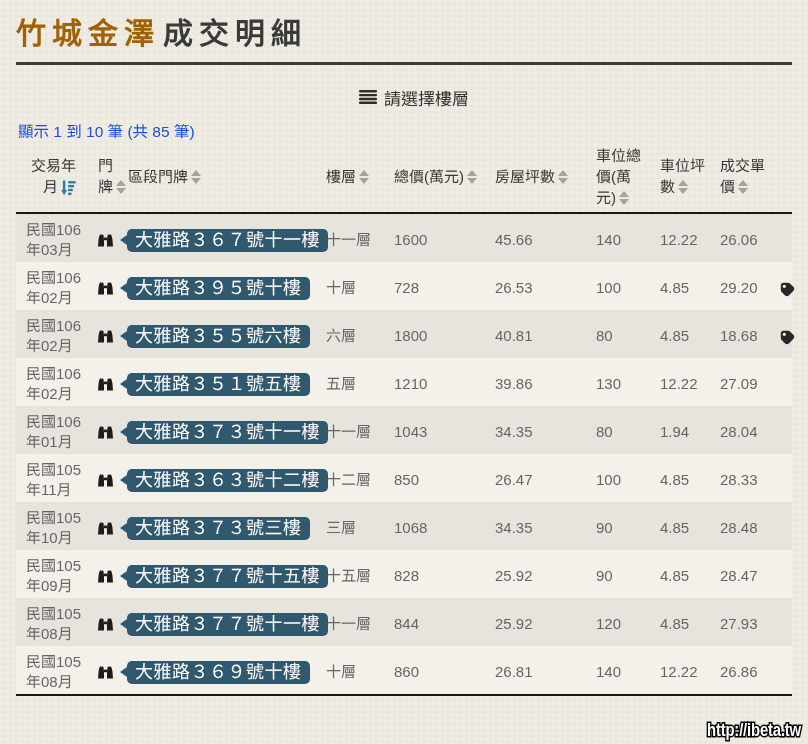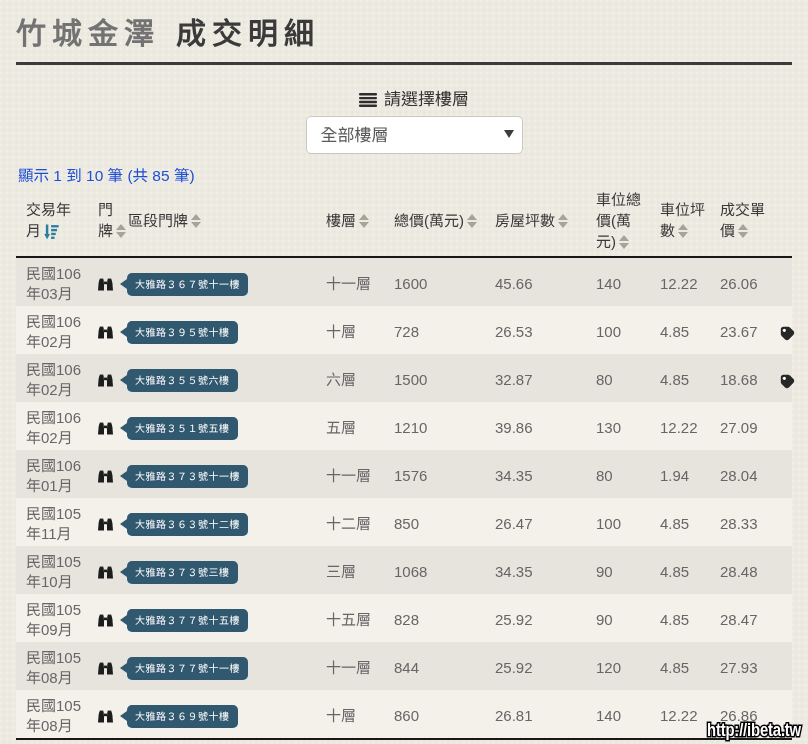--- a/index.html
+++ b/index.html
@@ -21,31 +21,31 @@
 
   
   h1.page-title {
     margin: 14px 0 0 0;
     font-size: 30px;
     font-weight: bold;
     line-height: 40px;
     color: #3a3a3a;
     letter-spacing: 6px;
   }
-  h1.page-title .proj { color: #737373; margin-right: 16px; }
+  h1.page-title .proj { color: #a16207; margin-right: 3px; }
   .title-rule {
     border: 0; height: 0;
     border-top: 3px solid #3b3b39;
     margin: 8px 0 0 0;
   }
 
   
   .filter-wrap { text-align: center; margin-top: 25px; margin-left: 20px; }
   .filter-label {
-    display: inline-flex; align-items: center;
+    display: inline-flex; 
     font-size: 17px; color: #333;
     line-height: 20px;
   }
   .filter-label svg { margin-right: 7px; display: block; }
   .select-box {
     position: relative;
     width: 217px; height: 38px;
     margin: 5px auto 0 auto;
     background: #fff;
     border: 1px solid #c9c7c0;
@@ -88,21 +88,21 @@
     box-sizing: content-box;
     padding: 4px 10px 0 10px;
     text-align: left;
     vertical-align: middle;
     font-weight: normal;
     overflow: visible;
   }
   table.sales thead th { height: 66px; color: #383838; padding: 0 10px; vertical-align: middle; }
   table.sales thead th { border-bottom: 2px solid #181818; }
   .hl { display: block; line-height: 21px; position: relative; top: -3px; }
-  .hl.w50 { width: 50px; }
+  .hl.w50 { width: 50px; text-align: right; }
   .hl.w29 { width: 29px; }
   .hl.w48 { width: 48px; }
   .hl.w90 { width: 90px; }
   svg.sort-icon, svg.sort-active-icon {
     display: inline-block;
     vertical-align: -2px;
     margin-left: 3px;
   }
   tbody tr { height: 48px; }
   tbody td { line-height: 20px; }
@@ -114,21 +114,21 @@
   td.c-door svg { display: block; }
   table.sales td.c-tag { padding: 4px 0 0 0; text-align: right; }
   td.c-tag svg { margin-right: -3px; vertical-align: -4px; }
 
   table.sales td.c-addr { padding-left: 9px; }
   .badge {
     position: relative;
     display: inline-block;
     background: #30586f;
     color: #fff;
-    font-size: 10px;
+    font-size: 18px;
     line-height: 15px;
     letter-spacing: 0.5px;
     padding: 4px 8px;
     border-radius: 5px;
     white-space: nowrap;
     cursor: pointer;
   }
   .badge .badge-arrow {
     position: absolute;
     left: -7px; top: 50%;
@@ -156,24 +156,20 @@
     <div class="filter-label">
       <svg width="18" height="14" viewBox="0 0 18 14">
           <g fill="#2e2e2e">
             <rect x="0" y="0" width="18" height="2.4" rx="1"></rect>
             <rect x="0" y="3.9" width="18" height="2.4" rx="1"></rect>
             <rect x="0" y="7.8" width="18" height="2.4" rx="1"></rect>
             <rect x="0" y="11.6" width="18" height="2.4" rx="1"></rect>
           </g>
         </svg>
       <span>請選擇樓層</span>
-    </div>
-    <div class="select-box">
-      <span class="select-value">全部樓層</span>
-      <span class="caret"></span>
     </div>
   </div>
 
   <div class="info-line">顯示 1 到 10 筆 (共 85 筆)</div>
 
   <table class="sales">
     <colgroup>
       <col style="width:72px">
         <col style="width:30px">
         <col style="width:198px">
@@ -302,21 +298,21 @@
                 <path d="M9.4,1.7 h4.2 L14.4,5 15,12.4 9,12.4 9,6.3 z"></path>
               </g>
             </svg>
           </td>
     <td class="c-addr"><span class="badge"><span class="badge-arrow"></span><span>大雅路３９５號十樓</span></span></td>
     <td class="c-floor"><span>十層</span></td>
     <td class="c-total"><span>728</span></td>
     <td class="c-area"><span>26.53</span></td>
     <td class="c-ppark"><span>100</span></td>
     <td class="c-apark"><span>4.85</span></td>
-    <td class="c-unit"><span>23.67</span></td>
+    <td class="c-unit"><span>29.20</span></td>
     <td class="c-tag"><svg class="tag-svg" width="16" height="16" viewBox="0 0 15 15" style="display: inline-block;">
               <path fill="#272727" d="M4.1,1.7 L8.5,1.7 C9.15,1.7 9.8,1.97 10.26,2.43 L13.57,5.74 C14.52,6.69 14.52,8.24 13.57,9.19 L9.19,13.57 C8.24,14.52 6.69,14.52 5.74,13.57 L2.43,10.26 C1.97,9.8 1.7,9.15 1.7,8.5 L1.7,4.1 C1.7,2.77 2.77,1.7 4.1,1.7 Z"></path>
               <circle fill="#ffffff" cx="5" cy="5" r="1.5"></circle>
             </svg></td>
   </tr>
 
   <tr>
     <td class="c-date"><span class="date-cell">民國106年02月</span></td>
     <td class="c-door">
             <svg width="15" height="13" viewBox="0 0 15 13">
@@ -324,22 +320,22 @@
                 <path d="M1.7,0.6 h3.6 v1.6 h-3.6 z"></path>
                 <path d="M9.7,0.6 h3.6 v1.6 h-3.6 z"></path>
                 <path d="M5.9,3.6 h3.2 v2.6 h-3.2 z"></path>
                 <path d="M1.4,1.7 h4.2 L6,6.3 6,12.4 0,12.4 0.6,5 z"></path>
                 <path d="M9.4,1.7 h4.2 L14.4,5 15,12.4 9,12.4 9,6.3 z"></path>
               </g>
             </svg>
           </td>
     <td class="c-addr"><span class="badge"><span class="badge-arrow"></span><span>大雅路３５５號六樓</span></span></td>
     <td class="c-floor"><span>六層</span></td>
-    <td class="c-total"><span>1500</span></td>
-    <td class="c-area"><span>32.87</span></td>
+    <td class="c-total"><span>1800</span></td>
+    <td class="c-area"><span>40.81</span></td>
     <td class="c-ppark"><span>80</span></td>
     <td class="c-apark"><span>4.85</span></td>
     <td class="c-unit"><span>18.68</span></td>
     <td class="c-tag"><svg class="tag-svg" width="16" height="16" viewBox="0 0 15 15" style="display: inline-block;">
               <path fill="#272727" d="M4.1,1.7 L8.5,1.7 C9.15,1.7 9.8,1.97 10.26,2.43 L13.57,5.74 C14.52,6.69 14.52,8.24 13.57,9.19 L9.19,13.57 C8.24,14.52 6.69,14.52 5.74,13.57 L2.43,10.26 C1.97,9.8 1.7,9.15 1.7,8.5 L1.7,4.1 C1.7,2.77 2.77,1.7 4.1,1.7 Z"></path>
               <circle fill="#ffffff" cx="5" cy="5" r="1.5"></circle>
             </svg></td>
   </tr>
 
   <tr>
@@ -373,21 +369,21 @@
                 <path d="M1.7,0.6 h3.6 v1.6 h-3.6 z"></path>
                 <path d="M9.7,0.6 h3.6 v1.6 h-3.6 z"></path>
                 <path d="M5.9,3.6 h3.2 v2.6 h-3.2 z"></path>
                 <path d="M1.4,1.7 h4.2 L6,6.3 6,12.4 0,12.4 0.6,5 z"></path>
                 <path d="M9.4,1.7 h4.2 L14.4,5 15,12.4 9,12.4 9,6.3 z"></path>
               </g>
             </svg>
           </td>
     <td class="c-addr"><span class="badge"><span class="badge-arrow"></span><span>大雅路３７３號十一樓</span></span></td>
     <td class="c-floor"><span>十一層</span></td>
-    <td class="c-total"><span>1576</span></td>
+    <td class="c-total"><span>1043</span></td>
     <td class="c-area"><span>34.35</span></td>
     <td class="c-ppark"><span>80</span></td>
     <td class="c-apark"><span>1.94</span></td>
     <td class="c-unit"><span>28.04</span></td>
     <td class="c-tag"></td>
   </tr>
 
   <tr>
     <td class="c-date"><span class="date-cell">民國105年11月</span></td>
     <td class="c-door">

